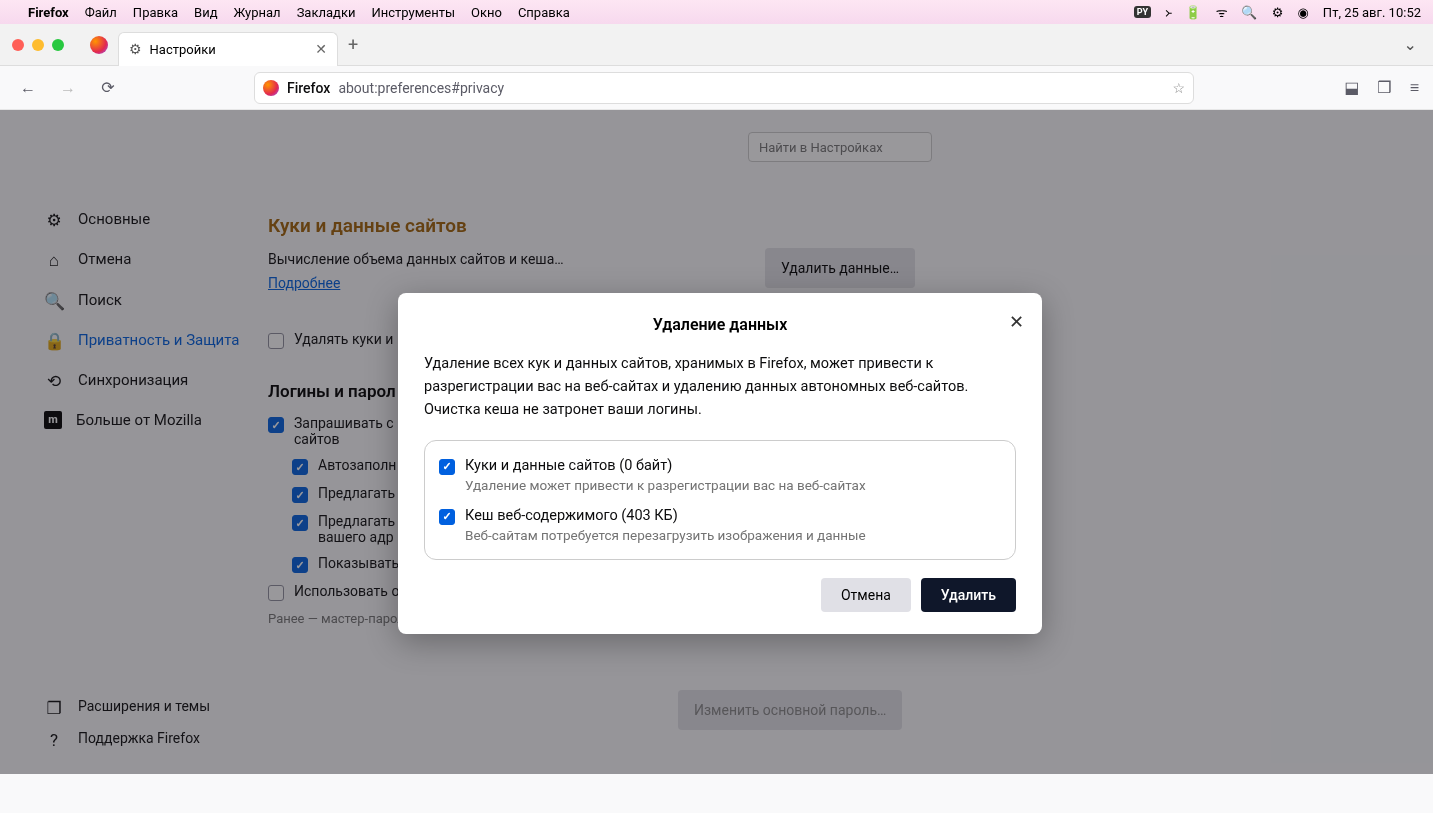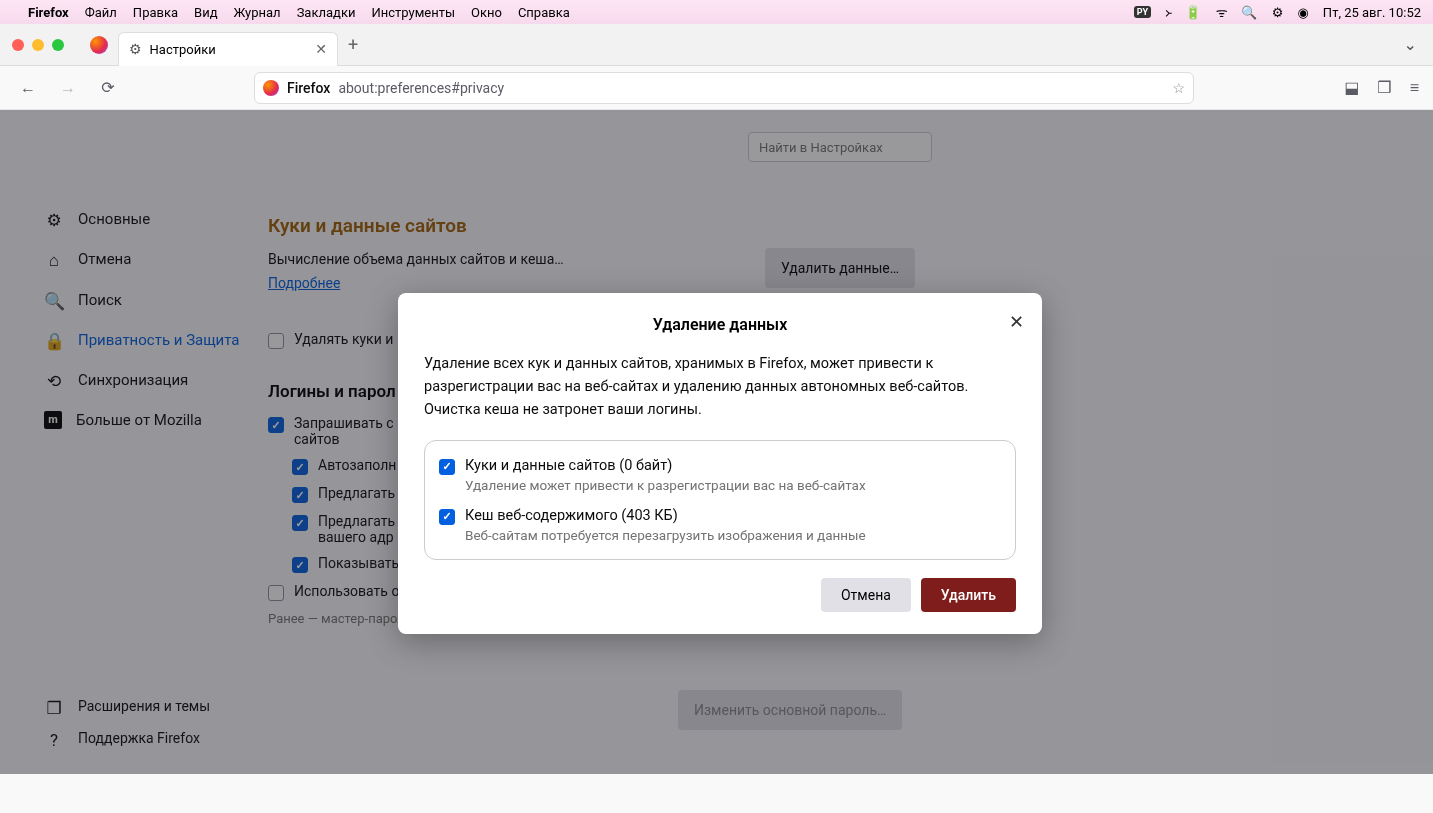--- a/index.html
+++ b/index.html
@@ -69,21 +69,21 @@
 .dialog { position:absolute; left:398px; top:183px; width:644px; background:#fff; border-radius:8px; box-shadow:0 8px 32px rgba(0,0,0,0.3); padding:22px 26px; }
 .dlg-title { font-size:16px; font-weight:600; text-align:center; margin-bottom:18px; }
 .dlg-close { position:absolute; right:18px; top:18px; font-size:18px; color:#333; cursor:pointer; }
 .dlg-body { font-size:14.5px; color:#0c0c0d; line-height:1.6; margin-bottom:18px; }
 .dlg-box { border:1px solid #ccc; border-radius:12px; padding:16px 14px; margin-bottom:18px; }
 .dlg-opt { display:flex; gap:10px; align-items:flex-start; margin-bottom:14px; }
 .dlg-opt:last-child{margin-bottom:0;}
 .dlg-opt-t { font-size:14.5px; color:#0c0c0d; }
 .dlg-opt-s { font-size:13.5px; color:#737373; margin-top:3px; }
 .dlg-btns { display:flex; justify-content:flex-end; gap:10px; }
-.btn-primary { background:#7f1d1d; color:#fff; border:none; border-radius:4px; padding:9px 20px; font-size:14px; font-weight:500; cursor:pointer; }
+.btn-primary { background:#0f172a; color:#fff; border:none; border-radius:4px; padding:9px 20px; font-size:14px; font-weight:500; cursor:pointer; }
 .btn-sec { background:#e0e0e6; border:none; border-radius:4px; padding:9px 20px; font-size:14px; cursor:pointer; }
 </style>
 </head>
 <body>
 
 <div class="menubar">
   <div class="menubar-left">
     <span class="apple"></span>
     <span class="app">Firefox</span>
     <span>Файл</span>

